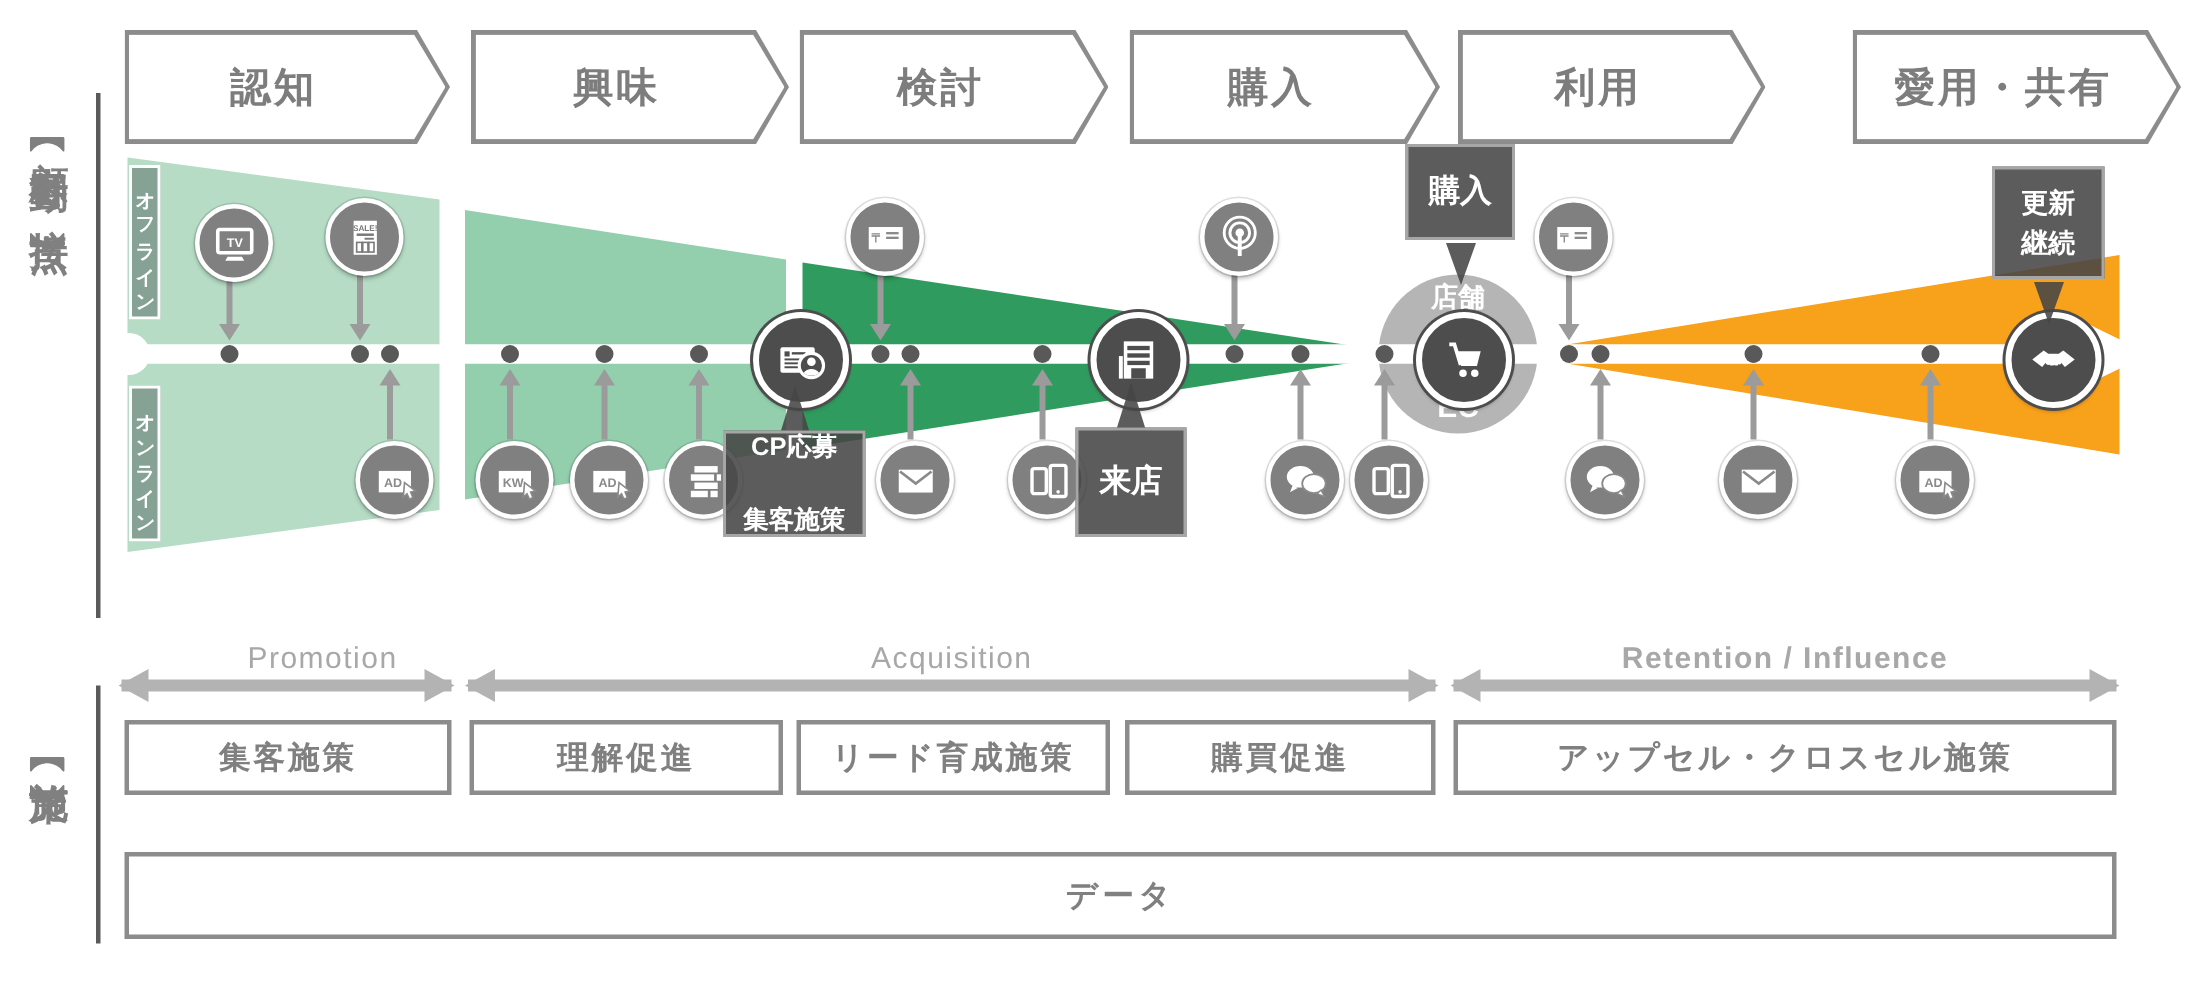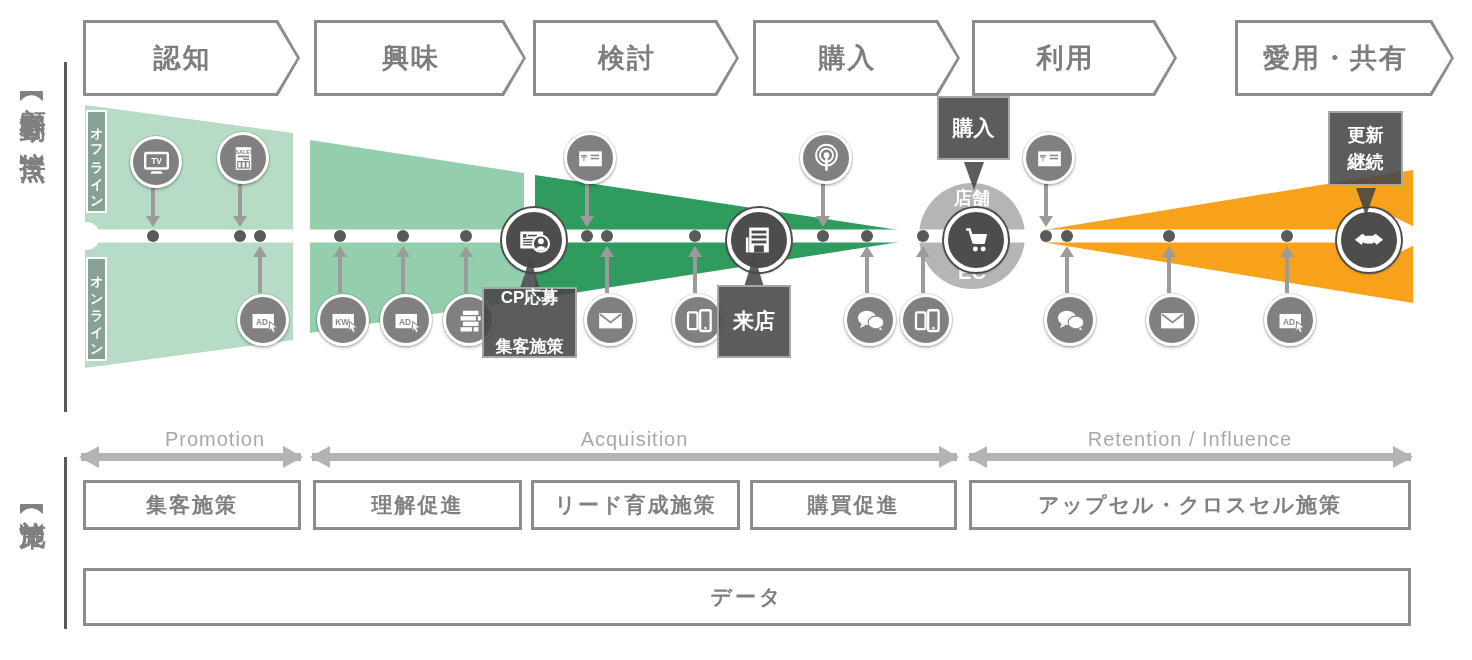--- a/index.html
+++ b/index.html
@@ -353,21 +353,21 @@
        <div class="phase-lbl" style="left:175px;margin-left:40px;">Promotion</div>
       <div class="phase" style="left:312px;width:645px;">
         <div class="ah l"></div>
         <div class="ah r"></div>
       </div>
        <div class="phase-lbl" style="left:634.5px;">Acquisition</div>
       <div class="phase" style="left:969px;width:442px;">
         <div class="ah l"></div>
         <div class="ah r"></div>
       </div>
-       <div class="phase-lbl" style="left:1190px;">Retention / Influence</div>
+       <div class="phase-lbl" style="left:1190px;font-weight:bold;">Retention / Influence</div>
       <div class="mbox" style="left:83px;width:218px;">
         <span>集客施策</span>
       </div>
       <div class="mbox" style="left:313px;width:209px;">
         <span>理解促進</span>
       </div>
       <div class="mbox" style="left:531px;width:209px;">
         <span>リード育成施策</span>
       </div>
       <div class="mbox" style="left:750px;width:207px;">

